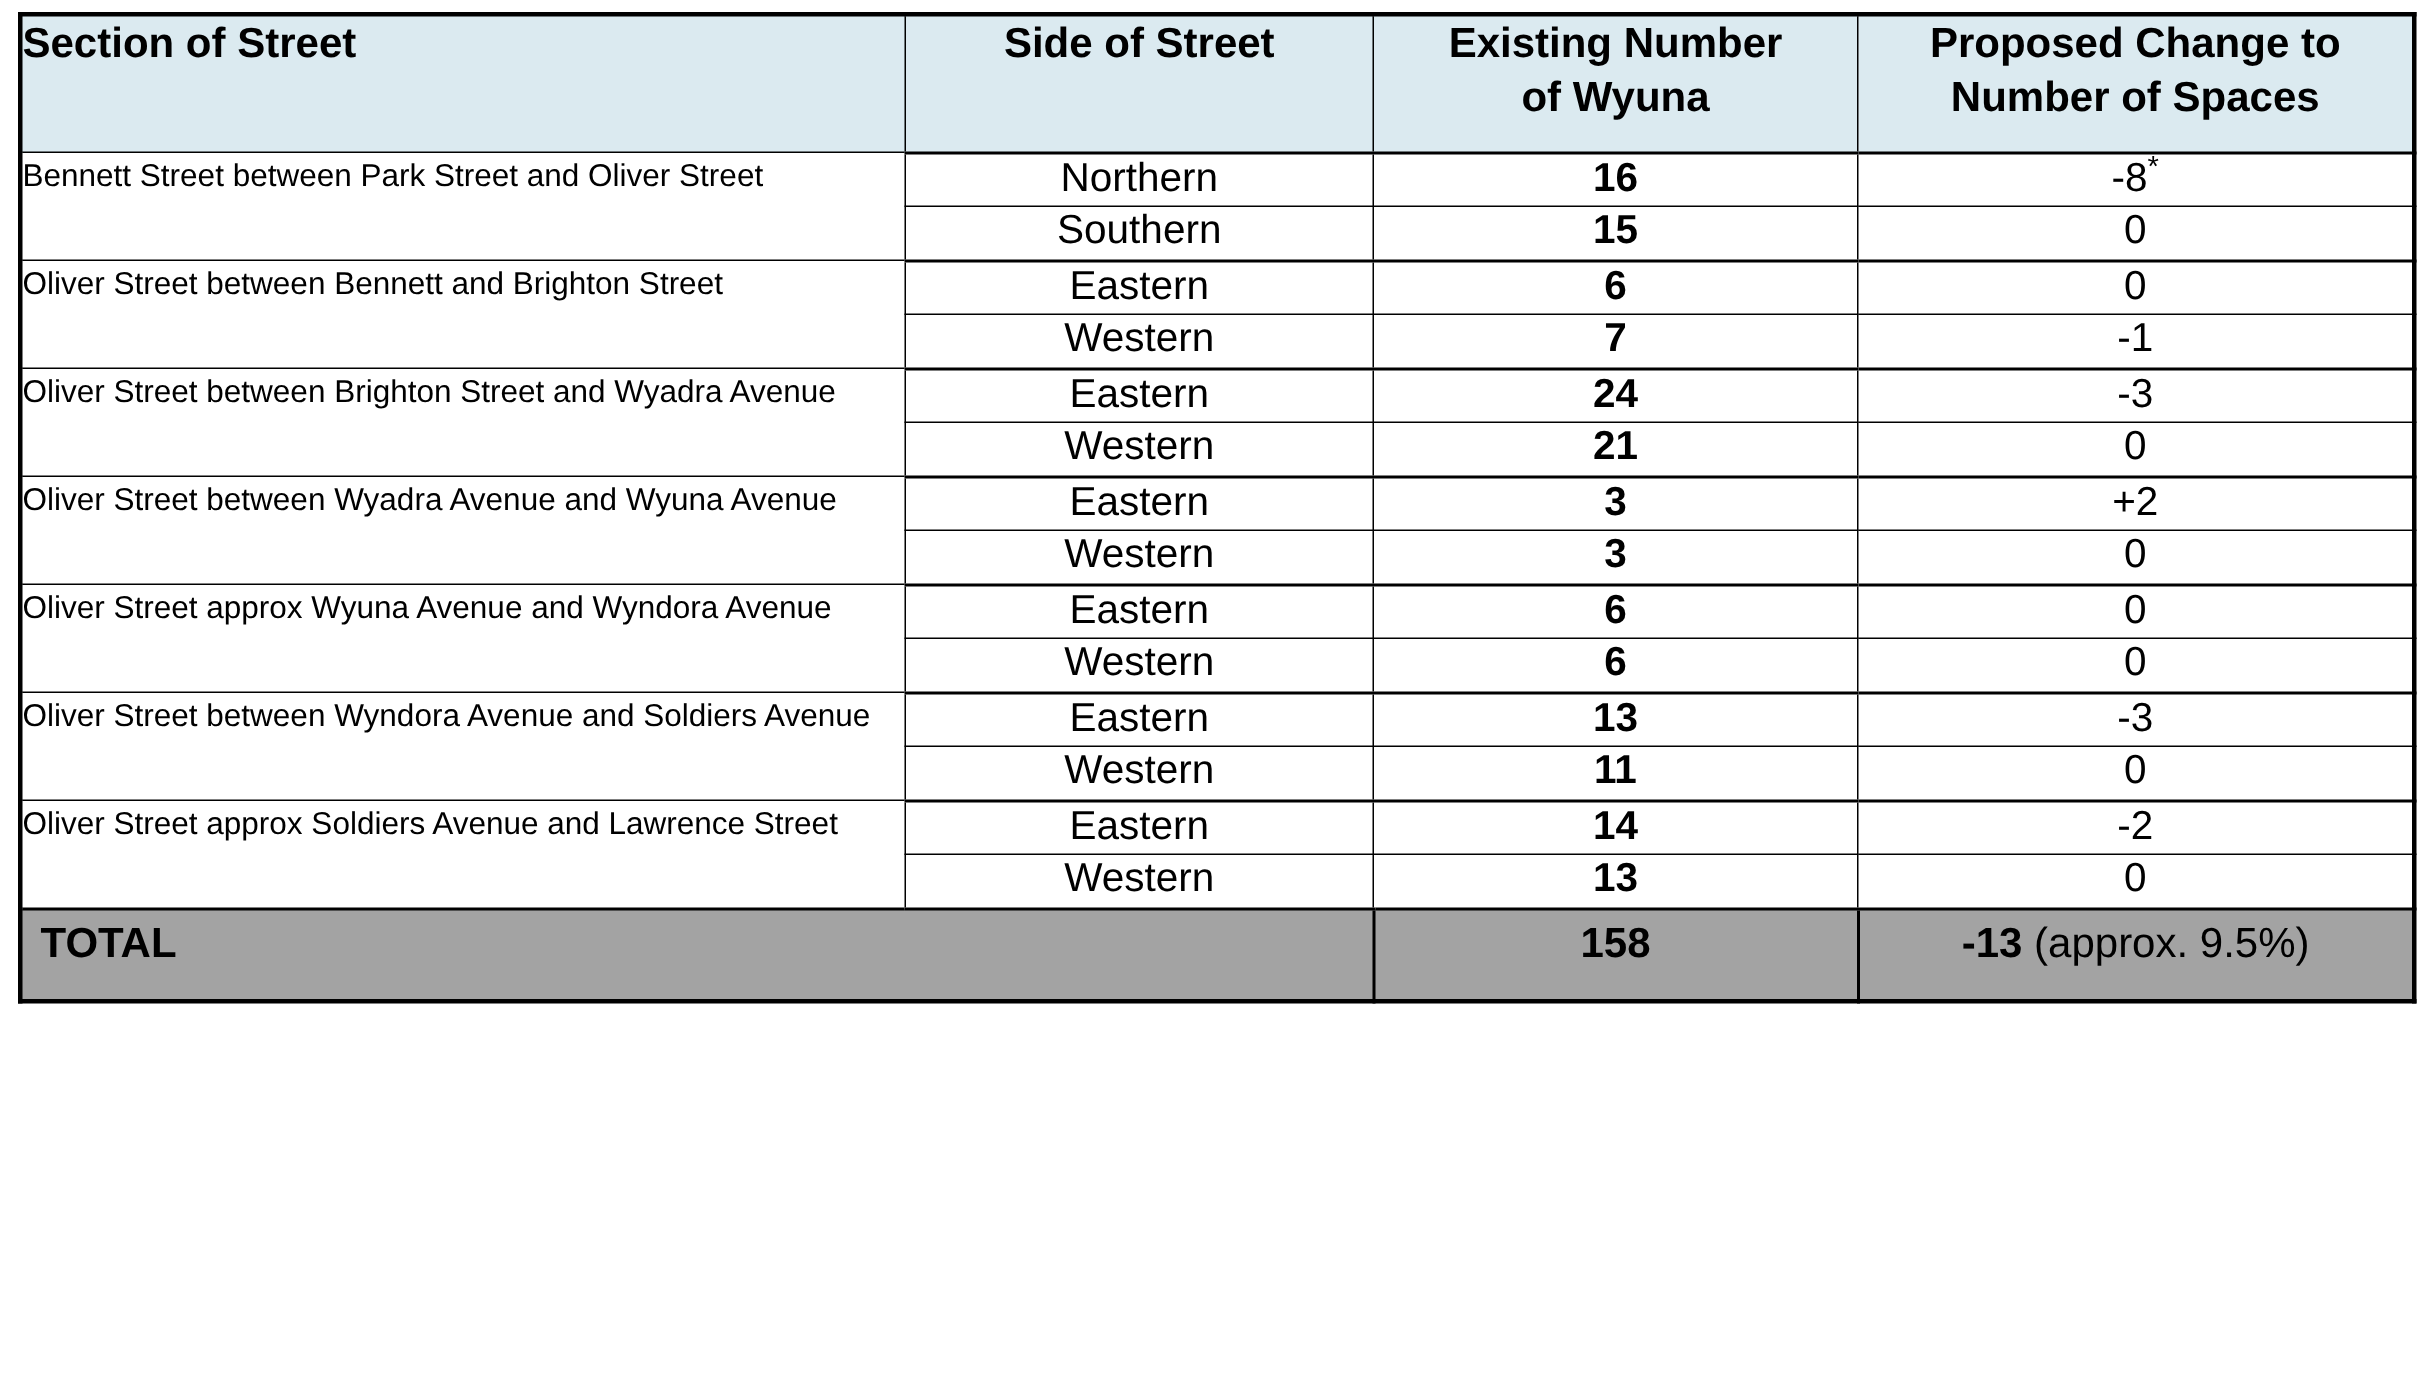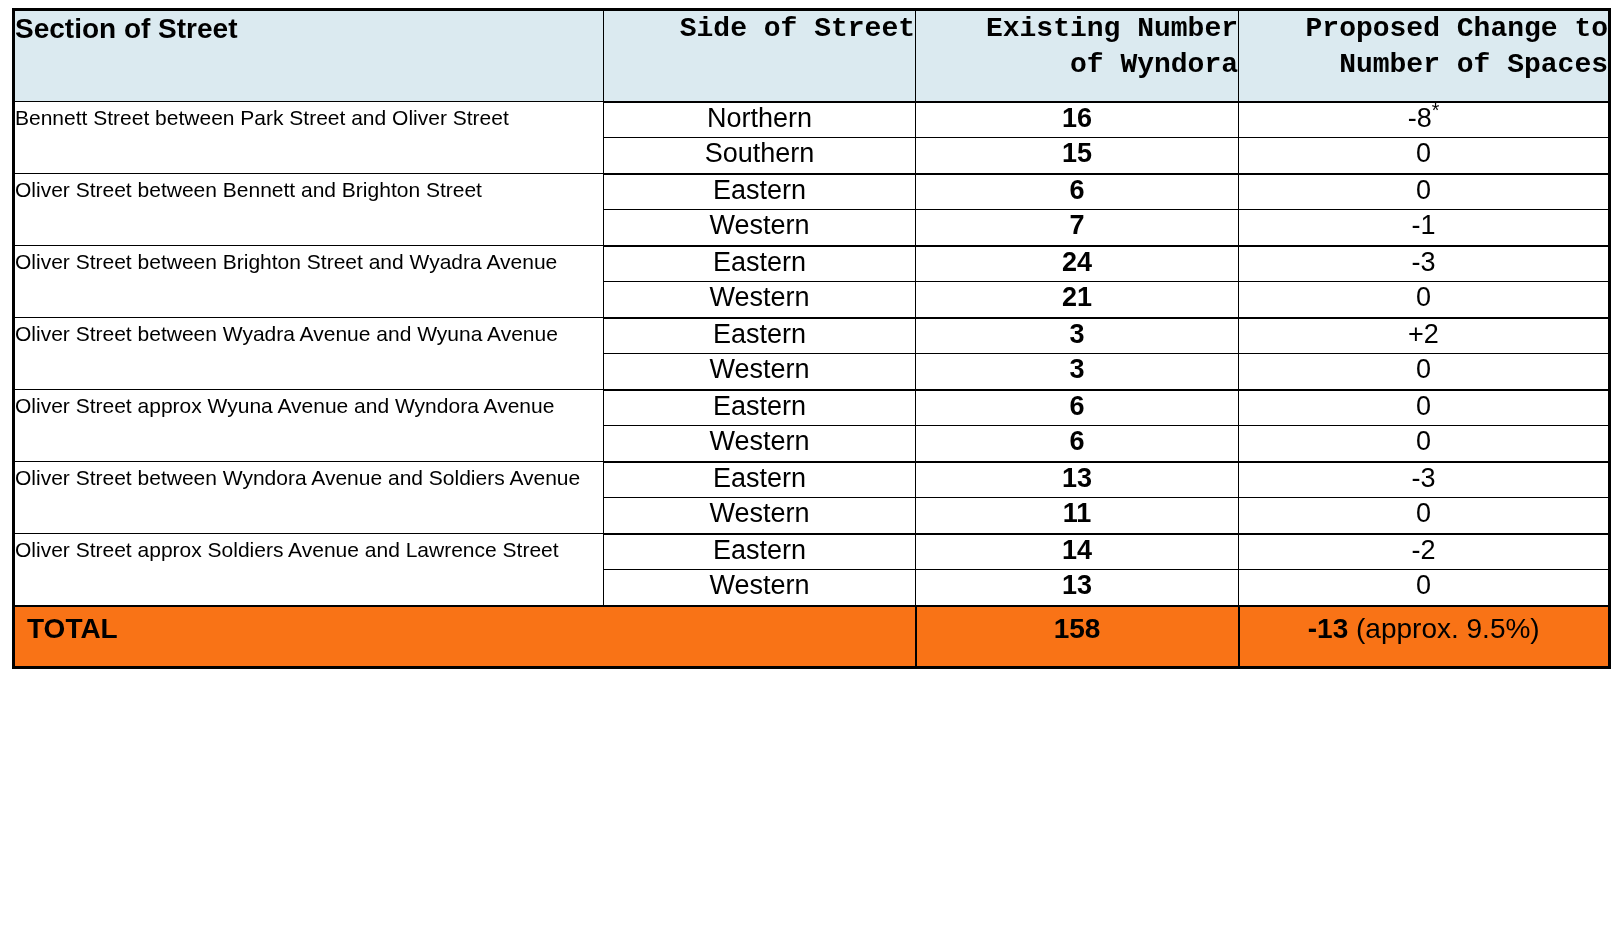--- a/index.html
+++ b/index.html
@@ -50,22 +50,21 @@
     line-height: 1.28;
     height: 92px;
     vertical-align: top;
     padding: 10px 12px 0 12px;
     box-sizing: border-box;
   }
   th.h-section {
     text-align: left;
   }
   th.h-side, th.h-existing, th.h-proposed {
-    text-align: right;
-    font-family: Liberation Mono, monospace;
+    text-align: center;
   }
 
   
   td.section-cell {
     border-left: 2px solid #000000;
     border-top: 2px solid #000000;
     border-bottom: 2px solid #000000;
     border-right: 2px solid #000000;
     font-size: 21px;
     line-height: 1.55;
@@ -98,21 +97,21 @@
   }
 
   sup.asterisk {
     font-size: 0.72em;
     vertical-align: super;
     line-height: 0;
   }
 
   
   tr.total-row td {
-    background: #f97316;
+    background: #a3a3a3;
     border: 2px solid #000000;
     height: 62px;
     box-sizing: border-box;
     font-size: 28px;
     padding: 6px 12px 0 12px;
   }
   td.total-label {
     text-align: left;
     font-weight: bold;
   }
@@ -138,21 +137,21 @@
       <col class="c-side">
       <col class="c-existing">
       <col class="c-proposed">
     </colgroup>
     <thead>
       <tr>
         <th class="h-section">Section of Street</th>
         <th class="h-side">Side of Street</th>
         <th class="h-existing">
           <span>Existing Number</span><br>
-          <span>of Wyndora</span>
+          <span>of Wyuna</span>
         </th>
         <th class="h-proposed">
           <span>Proposed Change to</span><br>
           <span>Number of Spaces</span>
         </th>
       </tr>
     </thead>
     <tbody id="table-body">
         <tr class="row-first">
           <td class="section-cell" rowspan="2">Bennett Street between Park Street and Oliver Street</td>

